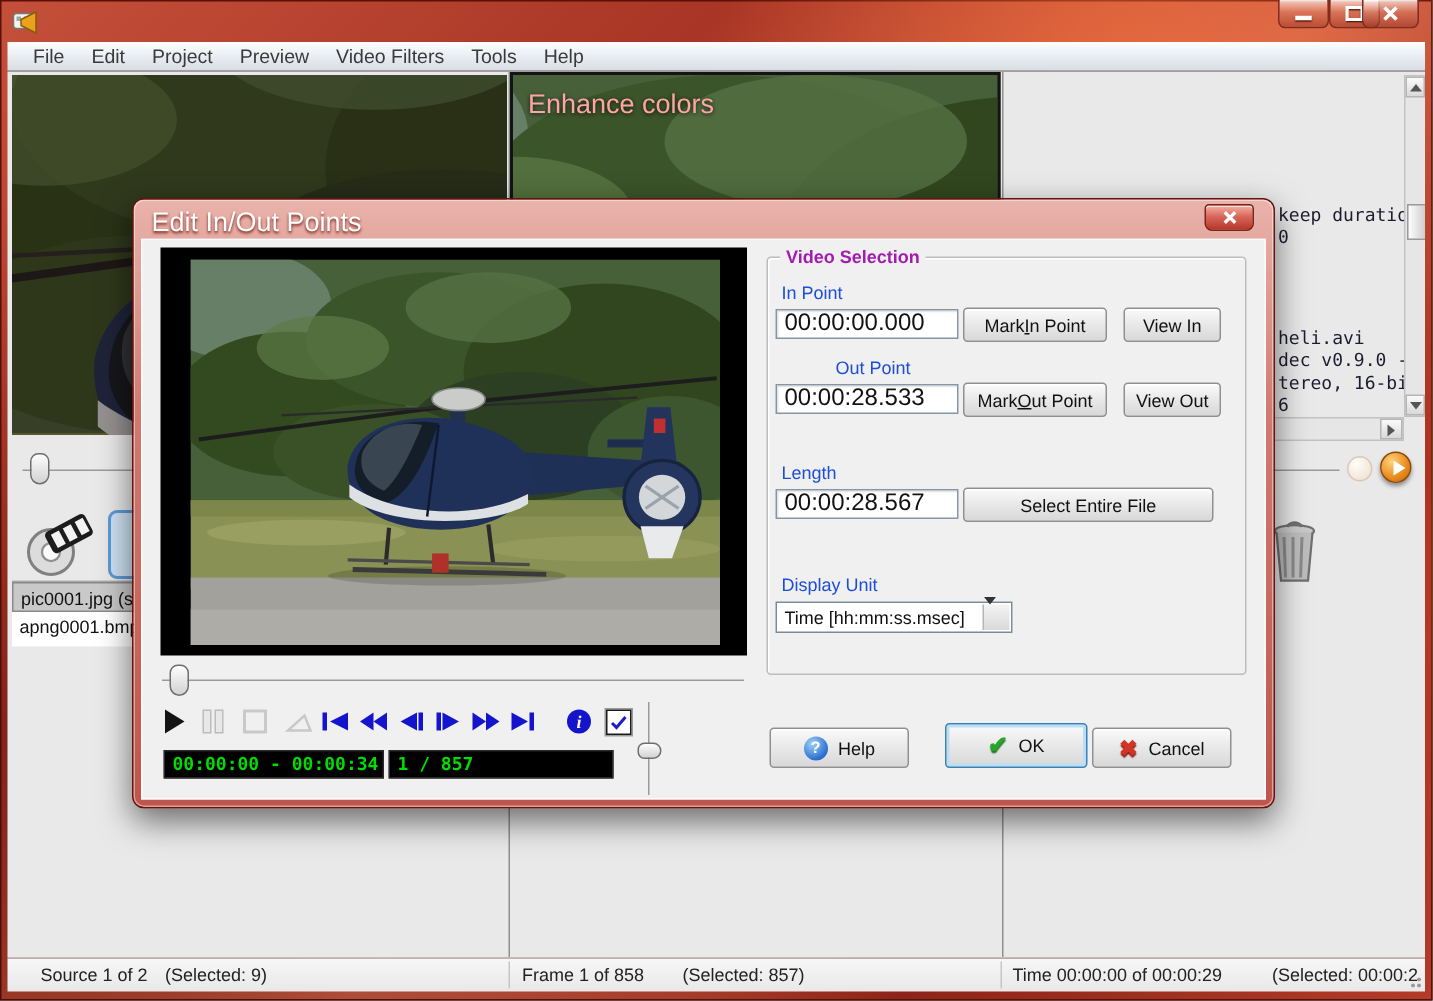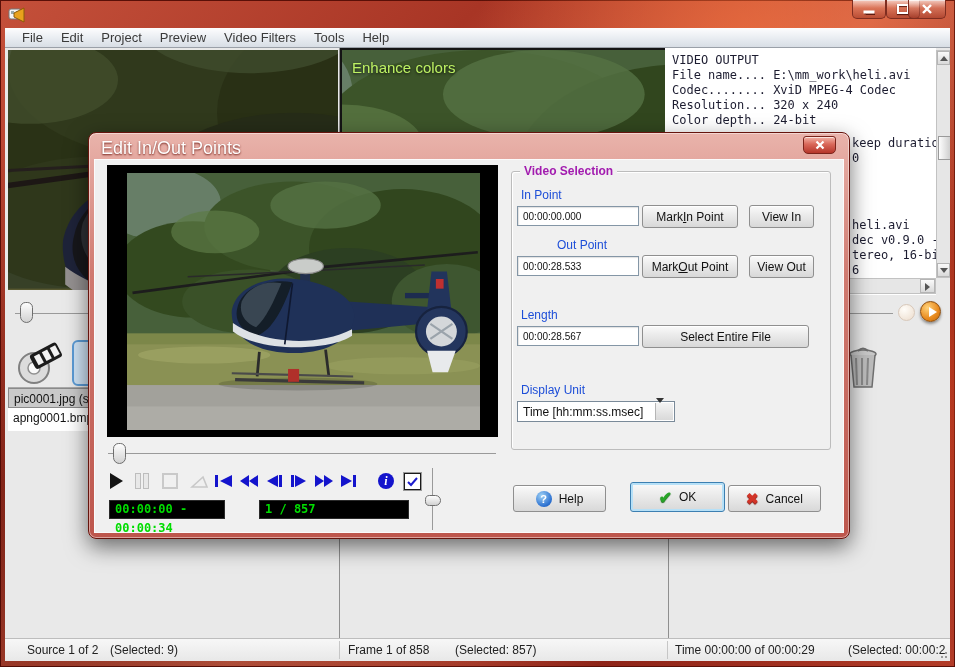--- a/index.html
+++ b/index.html
@@ -31,21 +31,21 @@
   .menu-item{font-size:13px;color:#3a3a3a;padding:2px 9px;cursor:default;}
   
   .client{position:absolute;left:5px;right:5px;top:48px;height:590px;background:#e9e9e9;overflow:hidden;}
   .vdiv{position:absolute;top:0;bottom:0;width:1px;background:#8f8f8f;}
   
   .pane-left{position:absolute;left:3px;top:2px;width:330px;height:240px;overflow:hidden;background:#222;}
   .pane-left svg{width:100%;height:100%;display:block;}
   .dim{position:absolute;inset:0;background:rgba(28,12,8,.38);}
   .pane-mid{position:absolute;left:335px;top:0;width:327px;height:242px;border:2px solid #141414;box-sizing:border-box;overflow:hidden;background:#2c3a26;}
   .pane-mid svg{width:323px;height:238px;display:block;}
-  .enhance{position:absolute;left:10px;top:9px;font-size:15px;color:#bef264;text-shadow:0 1px 3px rgba(0,0,0,.8);}
+  .enhance{position:absolute;left:10px;top:9px;font-size:18px;color:#fca5a5;text-shadow:0 1px 3px rgba(0,0,0,.8);}
   .info-panel{position:absolute;left:660px;top:0;width:271px;height:247px;background:#fff;
     font-family:"DejaVu Sans Mono","Liberation Mono",monospace;font-size:12px;color:#1c1c30;
     padding:5px 0 0 7px;box-sizing:border-box;line-height:15px;}
   .frag{position:absolute;font-family:"DejaVu Sans Mono","Liberation Mono",monospace;font-size:12px;color:#1c1c30;left:847px;}
   
   .vscroll{position:absolute;left:931px;top:2px;width:15px;height:228px;background:#e6e6e6;border:1px solid #c2c2c2;box-sizing:border-box;}
   .sbtn{position:absolute;left:0;width:13px;height:14px;background:linear-gradient(180deg,#fafafa,#d9d9d9);border:1px solid #b5b5b5;box-sizing:border-box;text-align:center;}
   .arrow{width:0;height:0;margin:4px auto 0;}
   .ar-up{border-left:4px solid transparent;border-right:4px solid transparent;border-bottom:5px solid #555;}
   .ar-dn{border-left:4px solid transparent;border-right:4px solid transparent;border-top:5px solid #555;}
@@ -102,29 +102,29 @@
   .t-info{width:16px;height:16px;border-radius:50%;background:#1414cc;color:#fff;
     font-family:"Liberation Serif",serif;font-style:italic;font-weight:bold;font-size:12px;
     display:inline-flex;align-items:center;justify-content:center;margin:0 10px 0 14px;}
   .t-check{width:15px;height:15px;background:#fff;border:1px solid #1a1a1a;box-shadow:0 0 0 1px #9a9a9a;display:inline-flex;align-items:center;justify-content:center;}
   .vslider{position:absolute;left:330px;top:309px;width:18px;height:62px;}
   .vslider .vline{position:absolute;left:8px;top:0;bottom:0;width:1px;background:#9a9a9a;}
   .vslider .vthumb2{position:absolute;left:1px;top:27px;width:16px;height:11px;background:linear-gradient(180deg,#fdfdfd,#d2d2d2);border:1px solid #6e6e6e;border-radius:5px 6px 6px 5px;box-sizing:border-box;}
   .lcd{position:absolute;top:341px;height:19px;background:#000;color:#00dd00;
     font-family:"DejaVu Sans Mono","Liberation Mono",monospace;font-weight:bold;font-size:12px;
     line-height:19px;padding-left:6px;box-sizing:border-box;box-shadow:inset 0 0 0 1px #2a2a2a;}
-  .lcd1{left:15px;width:116px;}
+  .lcd1{left:15px;width:147px;}
   .lcd2{left:165px;width:150px;}
   
   .group{position:absolute;left:417px;top:12px;width:318px;height:277px;border:1px solid #bcbcbc;border-radius:3px;
     box-shadow:inset 1px 1px 0 #fff;}
   .legend{position:absolute;left:8px;top:-8px;background:#f0f0f0;padding:0 4px;font-size:12px;font-weight:bold;color:#a21caf;}
   .lbl{position:absolute;font-size:12px;color:#1d4ed8;}
   .field{position:absolute;height:20px;border:1px solid #8496a6;background:#fff;font-family:"Liberation Sans",sans-serif;
-    font-size:10px;color:#111;padding:0 0 0 5px;box-sizing:border-box;box-shadow:inset 1px 1px 1px rgba(0,0,0,.12);}
+    font-size:16px;color:#111;padding:0 0 0 5px;box-sizing:border-box;box-shadow:inset 1px 1px 1px rgba(0,0,0,.12);}
   .btn{position:absolute;border:1px solid #8f8f8f;border-radius:3px;font-size:12px;color:#111;
     background:linear-gradient(180deg,#fafafa,#e9e9e9 48%,#d8d8d8);
     display:flex;align-items:center;justify-content:center;box-sizing:border-box;box-shadow:inset 0 1px 0 #fff;}
   .u{text-decoration:underline;}
   .combo{position:absolute;left:5px;top:229px;width:158px;height:21px;border:1px solid #7a8a99;background:#fff;box-sizing:border-box;}
   .combo .ctext{position:absolute;left:5px;top:3px;font-size:12px;color:#111;}
   .combo .cbtn{position:absolute;right:1px;top:1px;bottom:1px;width:17px;background:linear-gradient(180deg,#f4f4f4,#d9d9d9);border-left:1px solid #b5b5b5;}
   .combo .cbtn .arrow{border-left:4px solid transparent;border-right:4px solid transparent;border-top:5px solid #333;margin:7px auto 0;}
   
   .help-ic{width:16px;height:16px;border-radius:50%;background:radial-gradient(circle at 35% 30%,#9ed1f5,#2a6fd0 70%,#1b4fa0);
@@ -230,27 +230,20 @@
       <div class="dim"></div>
     </div>
 
     <div class="pane-mid">
       <svg viewBox="0 8 320 118" preserveAspectRatio="xMidYMin slice">
           <use href="#sceneG"></use>
         </svg>
       <span class="enhance">Enhance colors</span>
     </div>
 
-    <div class="info-panel">
-      <div>VIDEO OUTPUT</div>
-      <div>File name.... E:\mm_work\heli.avi</div>
-      <div>Codec........ XviD MPEG-4 Codec</div>
-      <div>Resolution... 320 x 240</div>
-      <div>Color depth.. 24-bit</div>
-    </div>
     <span class="frag" style="top:88px;">keep duratio</span>
     <span class="frag" style="top:103px;">0</span>
     <span class="frag" style="top:170px;">heli.avi</span>
     <span class="frag" style="top:185px;">dec v0.9.0 -</span>
     <span class="frag" style="top:200px;">tereo, 16-bi</span>
     <span class="frag" style="top:215px;">6</span>
 
     <div class="vscroll">
       <div class="sbtn" style="top:0;">
           <div class="arrow ar-up"></div>

